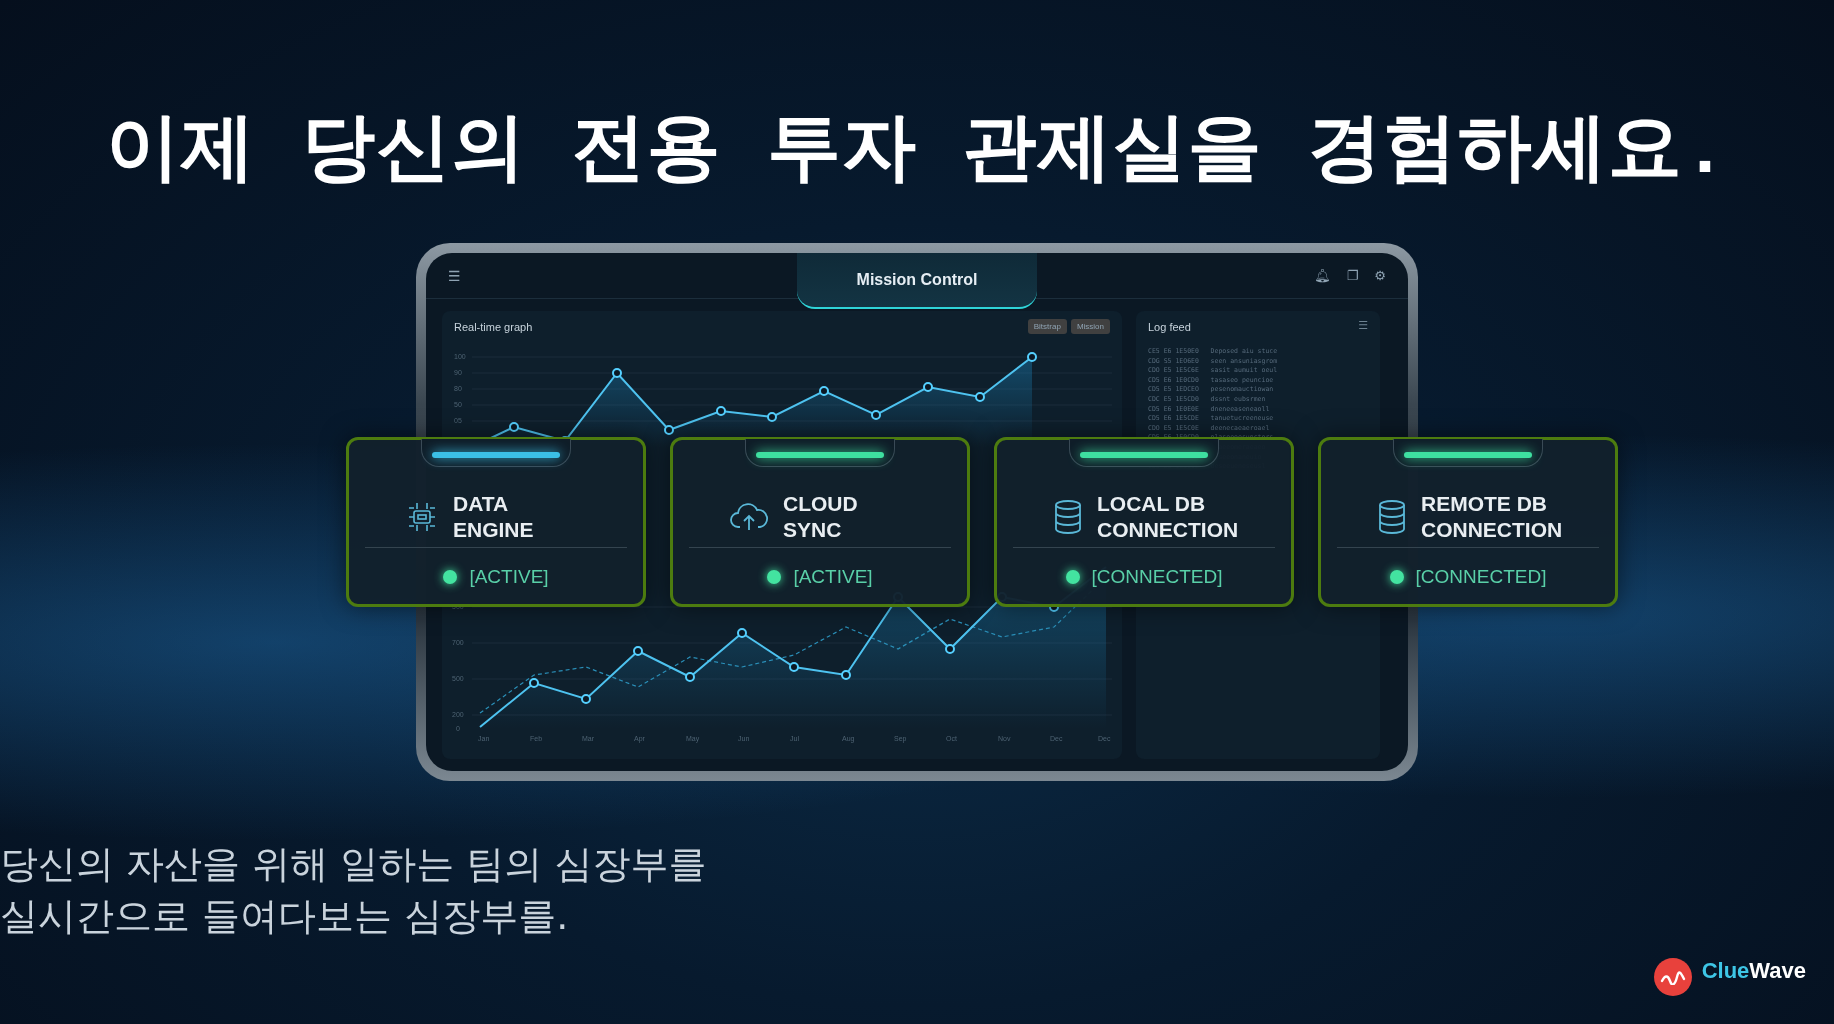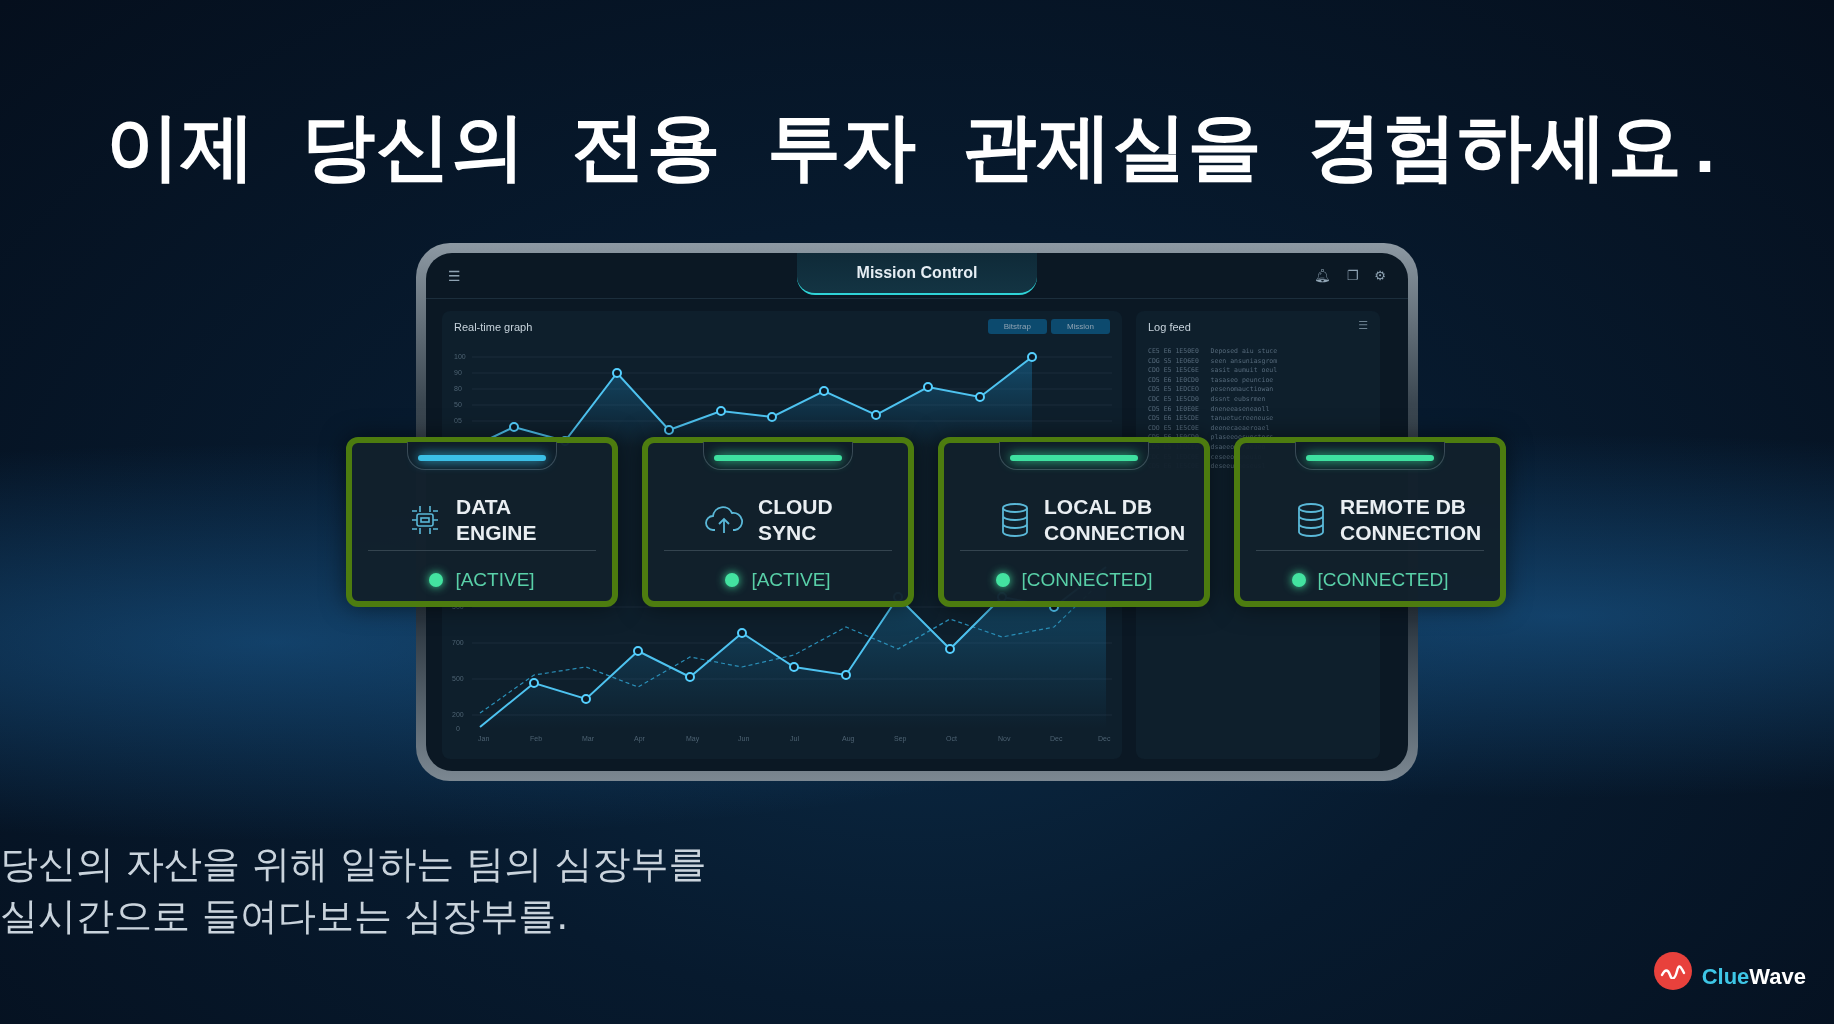--- a/index.html
+++ b/index.html
@@ -3,42 +3,42 @@
 <meta charset="utf-8">
 <style>
 *{box-sizing:border-box;margin:0;padding:0}
 html,body{width:1834px;height:1024px;overflow:hidden}
 body{background:radial-gradient(ellipse at 50% 60%,#0b2a45 0%,#071a2e 45%,#050f1d 100%);font-family:"Liberation Sans","DejaVu Sans",sans-serif;color:#fff;position:relative}
 .wave{position:absolute;left:0;right:0;top:330px;height:520px;background:radial-gradient(ellipse at 15% 60%,rgba(40,140,220,.35),transparent 45%),radial-gradient(ellipse at 85% 55%,rgba(40,140,220,.35),transparent 45%);pointer-events:none}
 .headline{position:absolute;top:98px;width:100%;text-align:center;font-size:74px;font-weight:700;letter-spacing:1px;font-family:Liberation Mono, monospace}
 .device{position:absolute;left:416px;top:243px;width:1002px;height:538px;border-radius:34px;background:linear-gradient(180deg,#8d99a3,#3a4650 30%,#2b3640 70%,#7c8892);padding:10px}
 .screen{width:100%;height:100%;border-radius:26px;background:#0b1824;position:relative;overflow:hidden}
 .topbar{height:46px;display:flex;align-items:center;justify-content:space-between;padding:0 22px;border-bottom:1px solid #1c2e3c}
-.title-tab{position:absolute;left:50%;transform:translateX(-50%);top:0;width:240px;height:42px;display:flex;align-items:center;justify-content:center;border-bottom:2px solid #2fd4d8;border-radius:0 0 18px 18px;background:linear-gradient(180deg,#0f2a38,#133443)}
+.title-tab{position:absolute;left:50%;transform:translateX(-50%);top:0;width:240px;height:56px;display:flex;align-items:center;justify-content:center;border-bottom:2px solid #2fd4d8;border-radius:0 0 18px 18px;background:linear-gradient(180deg,#0f2a38,#133443)}
 .title-tab span{font-size:16px;font-weight:700;color:#e6eef4}
 .icons{display:flex;gap:16px;color:#8fa3b3;font-size:13px}
 .panel{position:absolute;top:58px;background:#0e1f2c;border-radius:8px}
 .graph{left:16px;width:680px;height:448px}
 .logfeed{left:710px;width:244px;height:448px}
 .panel-title{font-size:11px;color:#c7d3dc;padding:10px 12px}
 .seg{position:absolute;right:12px;top:8px;display:flex;gap:4px;font-size:8px}
-.seg span{padding:3px 16px;background:#0c4a6e;color:#8fa3b3;border-radius:3px}
+.seg span{padding:3px 6px;background:#404040;color:#8fa3b3;border-radius:3px}
 svg.chart{position:absolute;left:0;top:26px}
 .log-lines{padding:4px 12px;font-family:"DejaVu Sans Mono",monospace;font-size:6.5px;color:#55697a;line-height:9.6px;white-space:pre}
 .cards{position:absolute;top:437px;left:346px;display:flex;gap:24px}
-.card{width:272px;height:170px;border-radius:12px;background:rgba(18,32,44,.96);border:6px solid #4d7c0f;position:relative;box-shadow:0 0 24px rgba(0,0,0,.5)}
+.card{width:300px;height:170px;border-radius:12px;background:rgba(18,32,44,.96);border:3px solid #4d7c0f;position:relative;box-shadow:0 0 24px rgba(0,0,0,.5)}
 .notch{position:absolute;left:50%;transform:translateX(-50%);top:-1px;width:150px;height:28px;border:1px solid #3a4a56;border-top:none;border-radius:0 0 18px 18px;background:#0f1d28}
 .bar{position:absolute;left:50%;transform:translateX(-50%);top:12px;width:128px;height:6px;border-radius:4px}
 .card-head{display:flex;align-items:center;gap:14px;padding:46px 0 0 56px;height:108px;border-bottom:1px solid #34444f;margin:0 16px}
 .card-head{padding-left:40px}
 .card-title{font-size:21px;font-weight:700;line-height:26px;color:#e9eef2}
 .card-status{display:flex;align-items:center;justify-content:center;gap:12px;height:58px;font-size:19px;color:#59d0a8}
 .dot{width:14px;height:14px;border-radius:50%;background:#43e3a0;box-shadow:0 0 10px #43e3a0}
 .sub{position:absolute;top:838px;width:100%;font-size:38px;line-height:52px;color:#c9d3dc;font-family:"DejaVu Sans",sans-serif}
-.brand{position:absolute;right:28px;bottom:34px;display:flex;align-items:flex-end;gap:10px}
+.brand{position:absolute;right:28px;bottom:28px;display:flex;align-items:flex-start;gap:10px}
 .brand .logo{width:38px;height:38px;border-radius:50%;background:#e8413c;display:flex;align-items:center;justify-content:center}
 .brand .name{font-size:22px;font-weight:700}
 </style>
 </head>
 <body>
 
 <div class="wave"></div>
 
 <h1 class="headline">이제 당신의 전용 투자 관제실을 경험하세요.</h1>
 

